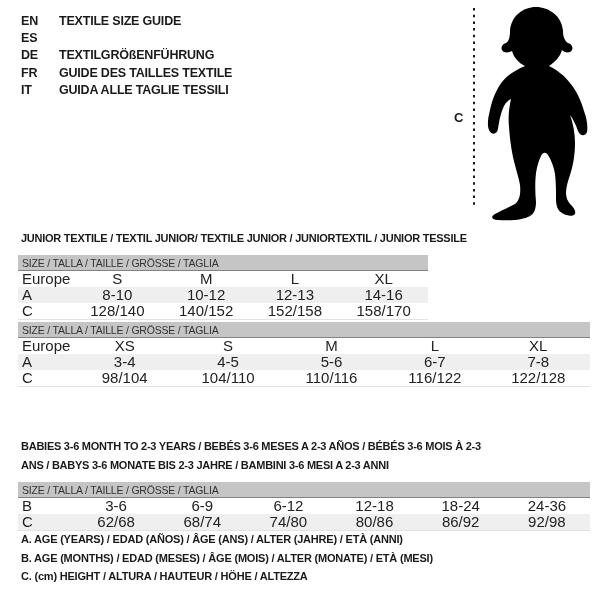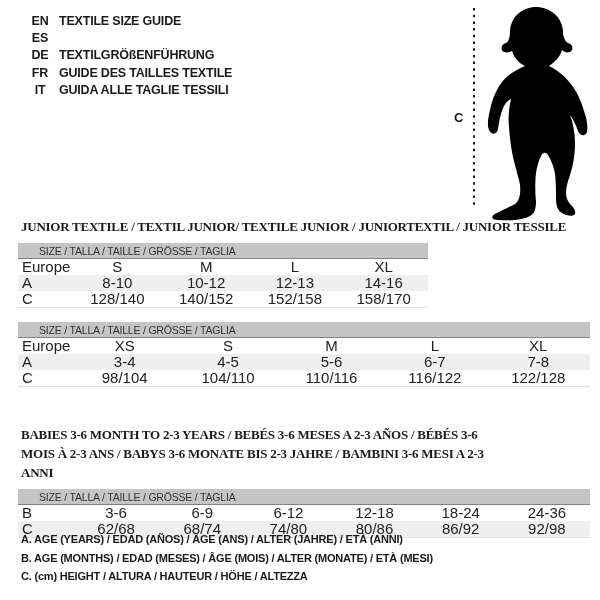--- a/index.html
+++ b/index.html
@@ -13,39 +13,39 @@
   body{
     font-family:"Liberation Sans","DejaVu Sans",sans-serif;
     color:var(--ink);
     width:600px;height:600px;position:relative;overflow:hidden;
   }
   .stage{position:absolute;inset:0;width:600px;height:600px;background:#fff;}
 
   
   .languages{position:absolute;left:21px;top:13px;}
   .lang-row{display:flex;line-height:17.2px;font-weight:bold;font-size:12.5px;letter-spacing:-0.2px;}
-  .lang-row .code{width:38px;flex:0 0 38px;text-align:center;}
+  .lang-row .code{width:38px;flex:0 0 38px;}
 
   
   .figure{position:absolute;left:440px;top:0;width:160px;height:225px;}
 
   
   .size-section{position:absolute;}
   .size-section.s0{left:18px;top:216px;width:410px;}
   .size-section.s1{left:18px;top:322px;width:572px;}
   .size-section.s2{left:18px;top:421px;width:572px;}
   .section-title{
-    font-size:13px;font-weight:bold;letter-spacing:-0.25px;
-    margin:4px 0 10px 3px;white-space:nowrap;line-height:13px;font-family:Liberation Serif, serif;
+    font-size:11px;font-weight:bold;letter-spacing:-0.25px;
+    margin:16px 0 10px 3px;white-space:nowrap;line-height:13px;
   }
   .s1 .section-title{margin-bottom:13px;}
   .s2 .section-title{white-space:normal;max-width:470px;line-height:19px;margin-bottom:7px;}
   .size-bar{
     background:var(--bar-bg);color:#333;height:16px;line-height:16px;
-    font-size:10.5px;padding-left:21px;letter-spacing:-0.2px;
+    font-size:10.5px;padding-left:4px;letter-spacing:-0.2px;
     border-bottom:1px solid #828282;
   }
   table.size-table{width:100%;border-collapse:collapse;table-layout:fixed;border-bottom:1px solid #e2e2e2;}
   table.size-table col.label-col{width:55px;}
   table.size-table td{
     font-size:15px;height:16px;line-height:16px;text-align:center;
     padding:0;white-space:nowrap;color:#222;
   }
   table.size-table td.row-label{text-align:left;padding-left:4px;}
   table.size-table tr:nth-child(2){background:var(--alt-row);}

